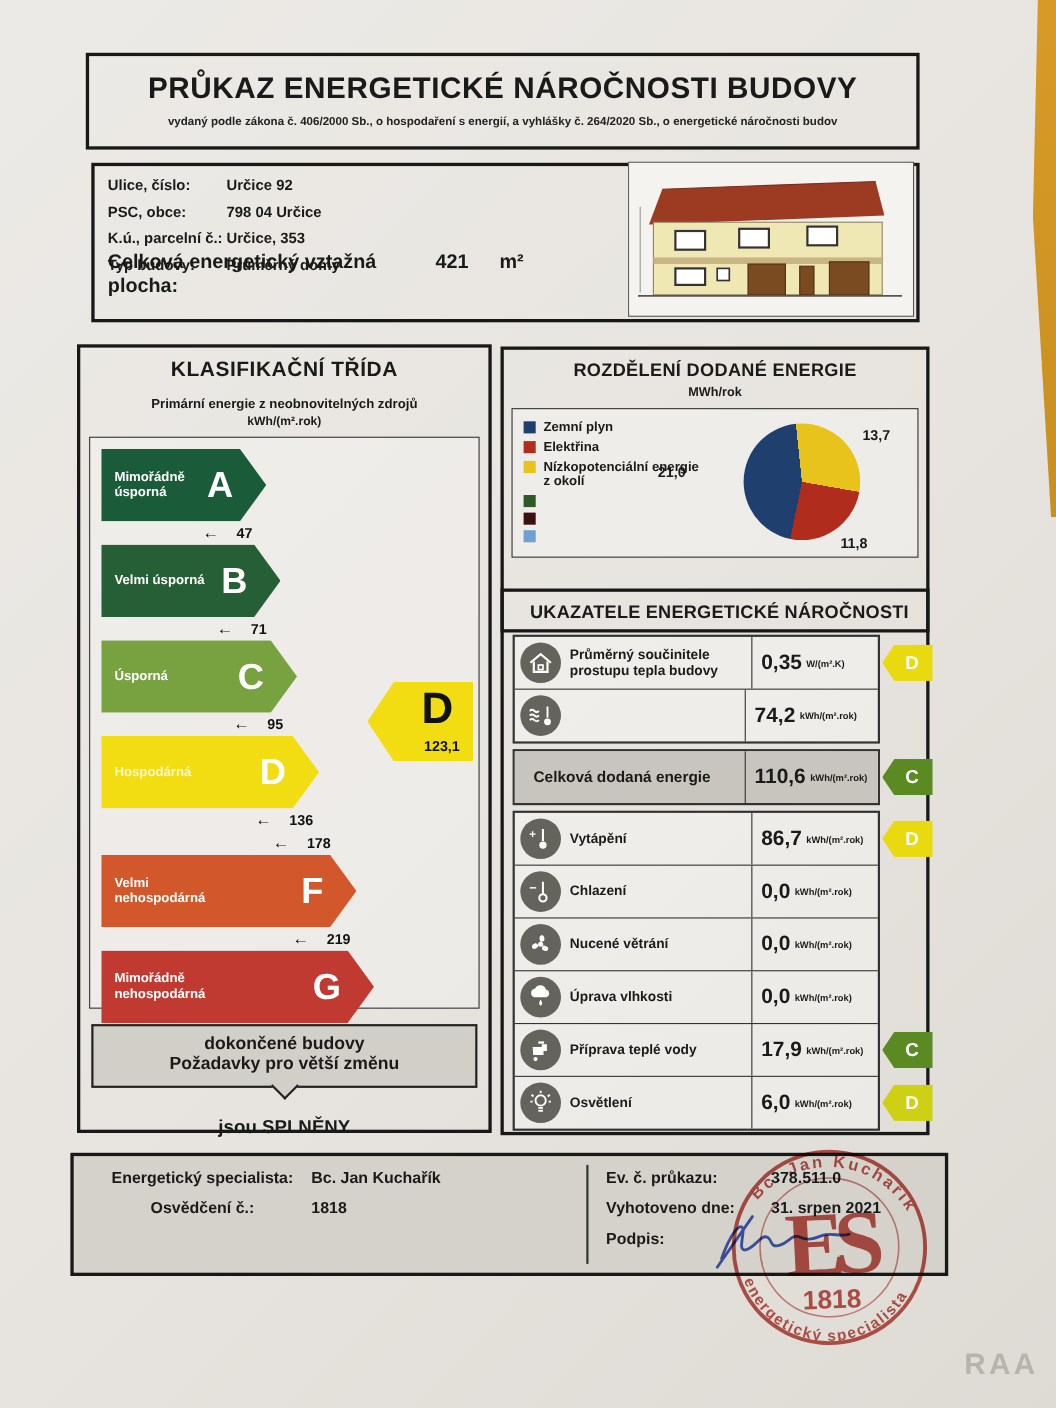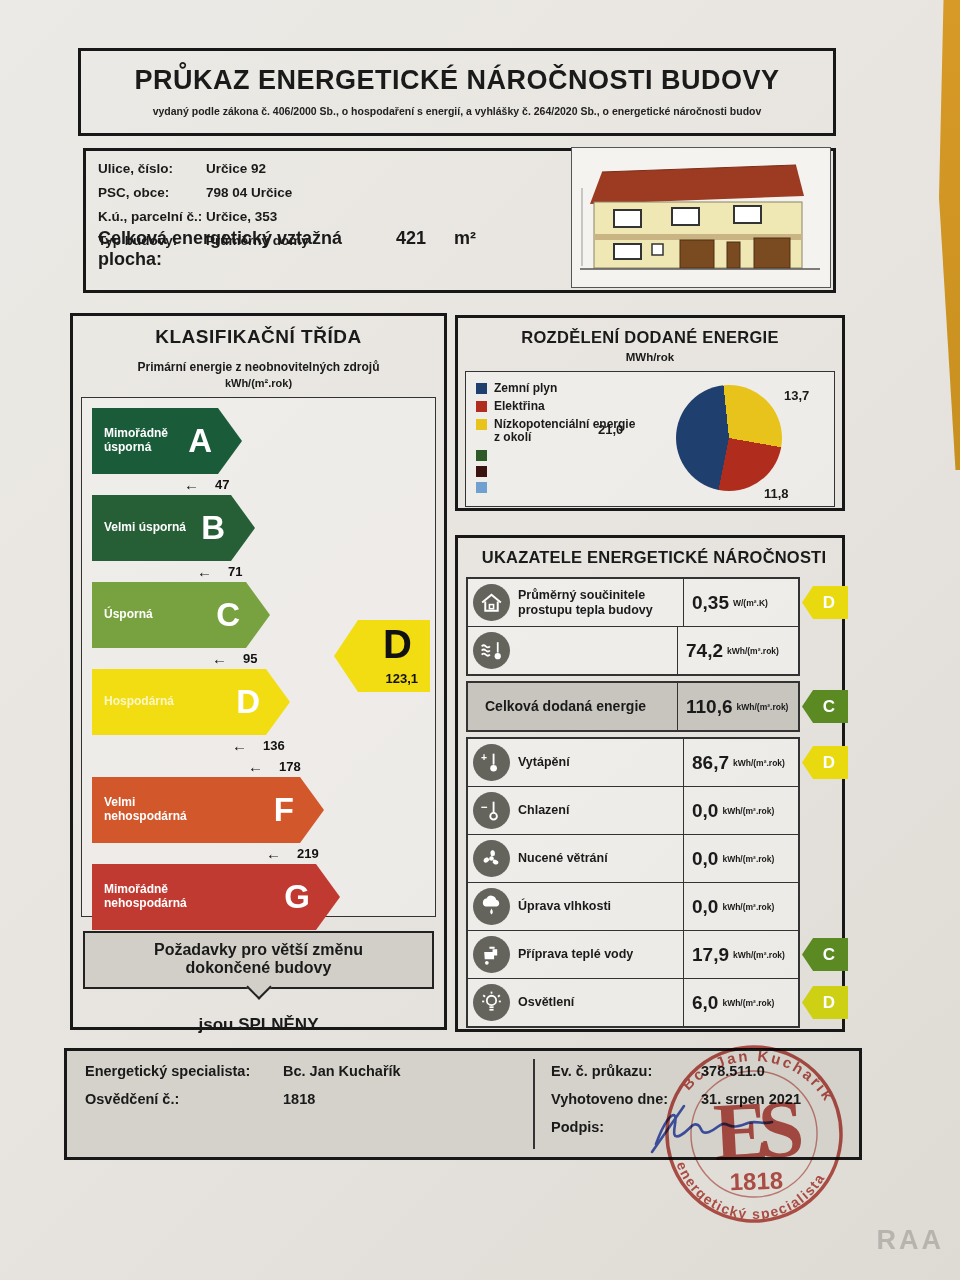--- a/index.html
+++ b/index.html
@@ -33,21 +33,21 @@
   .cls-letter{position:absolute;right:30px;top:50%;transform:translateY(-50%);color:#fff;font-weight:bold;font-size:33px;}
   .cls-thr{height:21px;display:flex;align-items:center;font-size:13px;font-weight:bold;color:#111;}
   .cls-thr .arr{margin-right:16px;font-size:15px;}
   .current-arrow{position:absolute;right:5px;top:222px;width:96px;height:72px;clip-path:polygon(0 50%,25% 0,100% 0,100% 100%,25% 100%);}
   .current-letter{position:absolute;right:18px;top:2px;font-size:40px;font-weight:bold;color:#111;}
   .current-value{position:absolute;right:12px;bottom:6px;font-size:13px;font-weight:bold;color:#111;}
   .req-box{position:relative;margin:14px 2px 0 2px;background:#d2cfc8;border:2px solid #222;text-align:center;font-size:16px;font-weight:bold;padding:8px 0 10px 0;}
   .req-notch{position:absolute;left:50%;bottom:-9px;width:16px;height:16px;background:#d2cfc8;border-right:2px solid #222;border-bottom:2px solid #222;transform:translateX(-50%) rotate(45deg);}
   .req-result{text-align:center;font-size:17px;font-weight:bold;margin-top:26px;}
   
-  .dist-panel{left:455px;top:315px;width:390px;height:196px;padding-top:10px;}
+  .dist-panel{left:455px;top:315px;width:390px;height:260px;padding-top:10px;}
   .dist-title{text-align:center;font-size:16.5px;font-weight:bold;letter-spacing:.3px;}
   .dist-unit{text-align:center;font-size:11.5px;font-weight:bold;margin-top:4px;}
   .dist-box{position:relative;border:1.5px solid #333;margin:8px 7px 0 7px;height:134px;background:rgba(255,255,255,.3);}
   .legend{position:absolute;left:10px;top:10px;width:162px;}
   .lg-item{display:flex;font-size:12px;font-weight:bold;margin-bottom:4px;line-height:1.15;}
   .lg-swatch{flex:0 0 11px;width:11px;height:11px;margin:1px 7px 0 0;}
   .pie{position:absolute;right:52px;top:13px;width:106px;height:106px;border-radius:50%;}
   .pie-lab{position:absolute;font-size:13px;font-weight:bold;}
   
   .ind-panel{left:455px;top:535px;width:390px;height:497px;padding:10px 0 0 8px;}
@@ -64,21 +64,21 @@
   .ind-row.hl{background:#c8c5be;}
   .ind-row.hl .ind-label{width:auto;font-size:14px;padding-left:12px;}
   .ico{flex:0 0 37px;width:37px;height:37px;border-radius:50%;background:#64645c;display:flex;align-items:center;justify-content:center;}
   .ico svg{width:27px;height:27px;}
   
   .footer{left:64px;top:1048px;width:798px;height:112px;background:#d5d2cb;display:flex;padding:8px 10px;}
   .f-col{padding:4px 8px;}
   .f-col.left{flex:0 0 440px;border-right:2px solid #333;}
   .f-col.right{flex:1;padding-left:16px;}
   .f-row{display:flex;font-size:14.5px;font-weight:bold;margin-bottom:12px;}
-  .f-col.left .f-lbl{width:198px;}
+  .f-col.left .f-lbl{width:198px;text-align:center;}
   .f-col.right .f-lbl{width:150px;}
   .stamp{position:absolute;left:645px;top:1025px;width:218px;height:218px;opacity:.82;mix-blend-mode:multiply;transform:rotate(5deg);pointer-events:none;}
   .signature{position:absolute;left:648px;top:1098px;width:140px;height:66px;pointer-events:none;}
   .watermark{position:absolute;right:16px;bottom:24px;font-size:27px;font-weight:bold;color:#b7b4ae;letter-spacing:3px;}
 </style>
 </head>
 <body>
 
 <div class="page">
   <div class="edge-orange"></div>
@@ -203,22 +203,22 @@
             <span class="arr">←</span>
             <span></span>
           </div>
       </div>
       <div class="current-arrow" style="background: rgb(242, 221, 19);">
         <span class="current-letter">D</span>
         <span class="current-value">123,1</span>
       </div>
     </div>
     <div class="req-box">
+      <div>dokončené budovy</div>
       <div>Požadavky pro větší změnu</div>
-      <div>dokončené budovy</div>
       <div class="req-notch"></div>
     </div>
     <div class="req-result">jsou SPLNĚNY</div>
   </div>
 
   <div class="box dist-panel">
     <div class="dist-title">ROZDĚLENÍ DODANÉ ENERGIE</div>
     <div class="dist-unit">MWh/rok</div>
     <div class="dist-box">
       <div class="legend">

